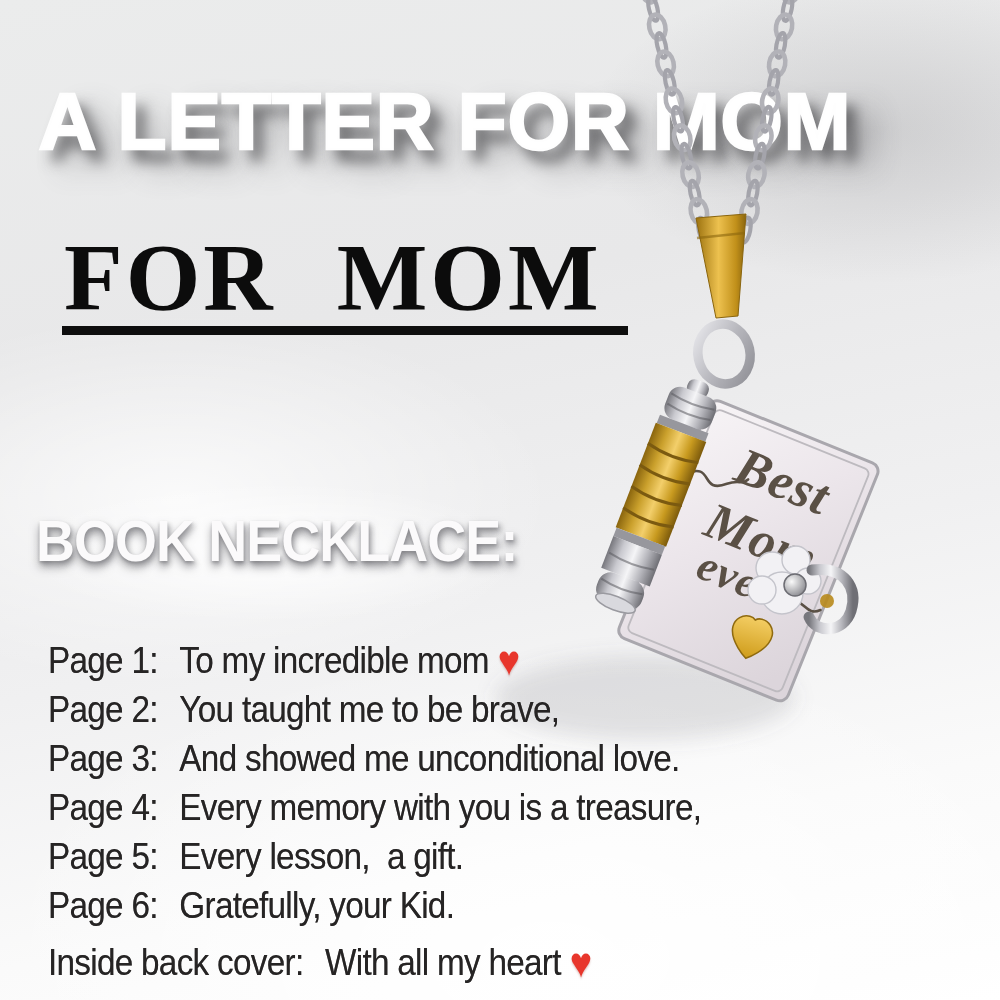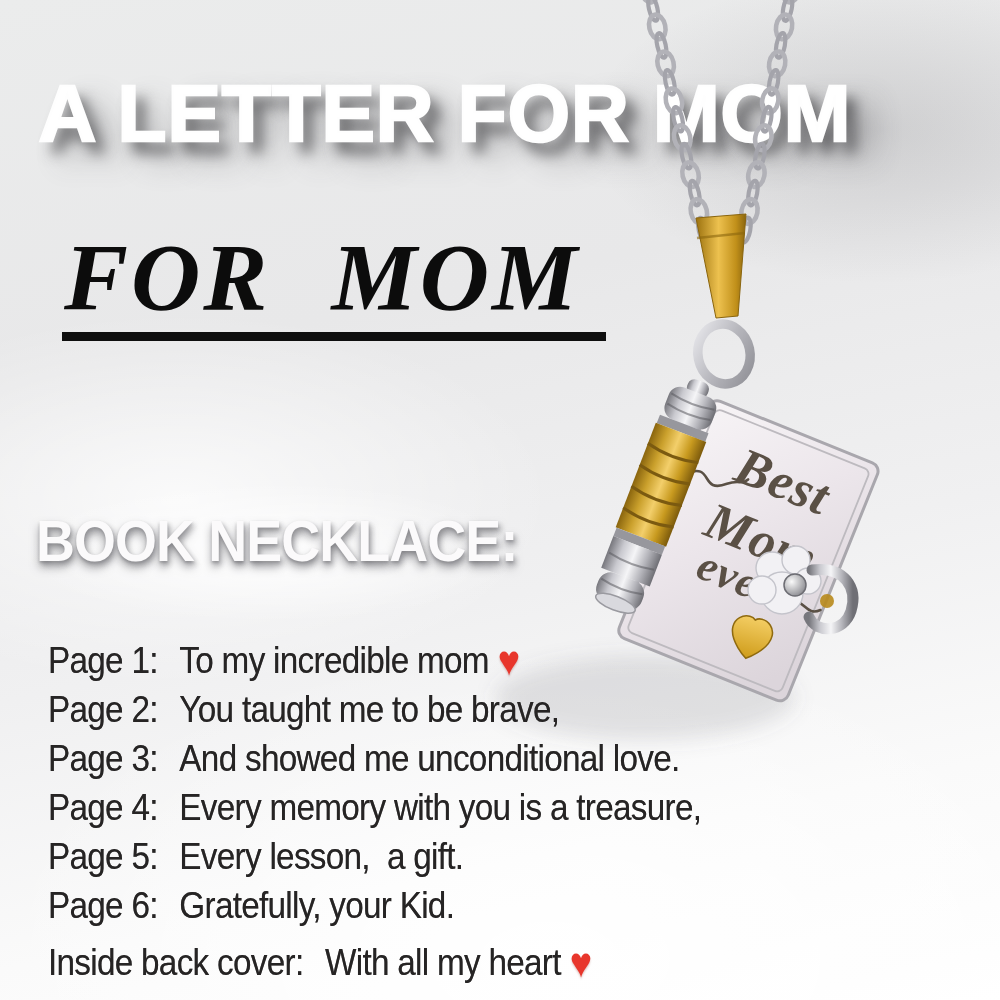--- a/index.html
+++ b/index.html
@@ -8,32 +8,32 @@
     font-family:"Liberation Sans", sans-serif;
     background:
       radial-gradient(420px 220px at 88% 13%, rgba(70,70,75,0.16), transparent 70%),
       radial-gradient(520px 260px at 18% 50%, rgba(255,255,255,0.75), transparent 72%),
       radial-gradient(760px 420px at 55% 96%, rgba(255,255,255,0.95), transparent 75%),
       linear-gradient(168deg,#ebecec 0%,#e8e8e9 32%,#f0f0f1 58%,#fafafa 80%,#ffffff 100%);
   }
   .layer{position:absolute;}
   
   .main-title{
-    z-index:2; top:74px; left:0; width:890px; text-align:center;
+    z-index:2; top:82px; left:0; width:890px; text-align:center;
     font-size:80px; font-weight:bold; letter-spacing:1px; color:#ffffff;
     -webkit-text-stroke:2.5px #fefefe; line-height:1;
     text-shadow:10px 12px 14px rgba(55,55,58,0.70), 24px 18px 30px rgba(80,80,85,0.45);
   }
   
   .sub-title{
     z-index:2; top:230px; left:62px;
     font-family:"Liberation Serif", serif; font-weight:bold;
     font-size:96px; line-height:1.0; color:#0c0c0c;
     letter-spacing:3px; word-spacing:34px;
-    border-bottom:9px solid #0e0e0e; padding:0 26px 6px 2px;font-style:italic;
+    border-bottom:9px solid #0e0e0e; padding:0 26px 0 2px;
   }
   
   .fog{
     z-index:1; left:-50px; top:462px; width:640px; height:180px;
     background:radial-gradient(closest-side, rgba(255,255,255,0.95), rgba(255,255,255,0) 78%);
   }
   .section-heading{
     z-index:2; top:512px; left:36px;
     font-size:58px; font-weight:bold; letter-spacing:-1px; color:#fbfafb;
     transform:scaleX(0.93); transform-origin:left center; line-height:1;

